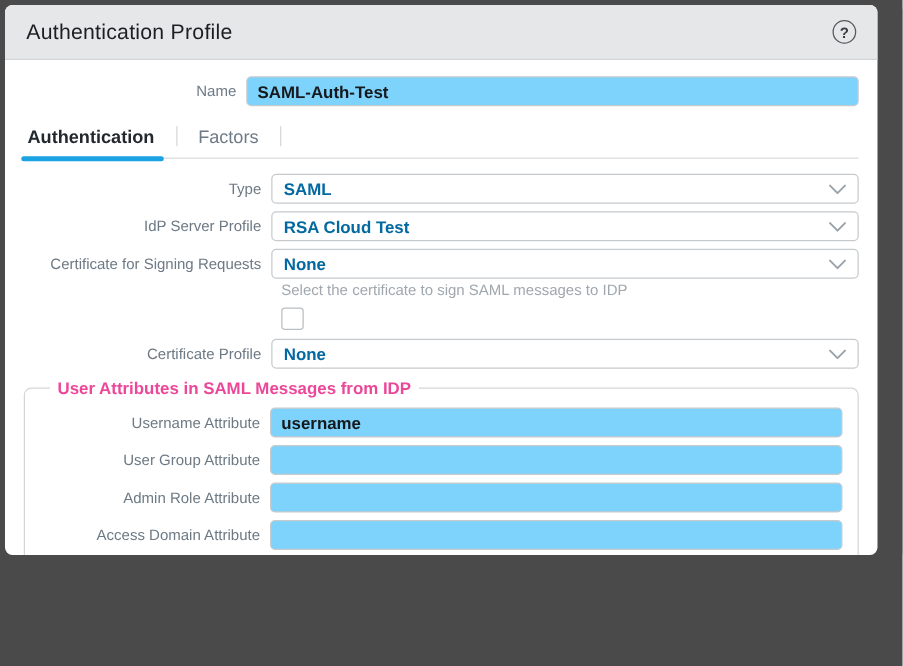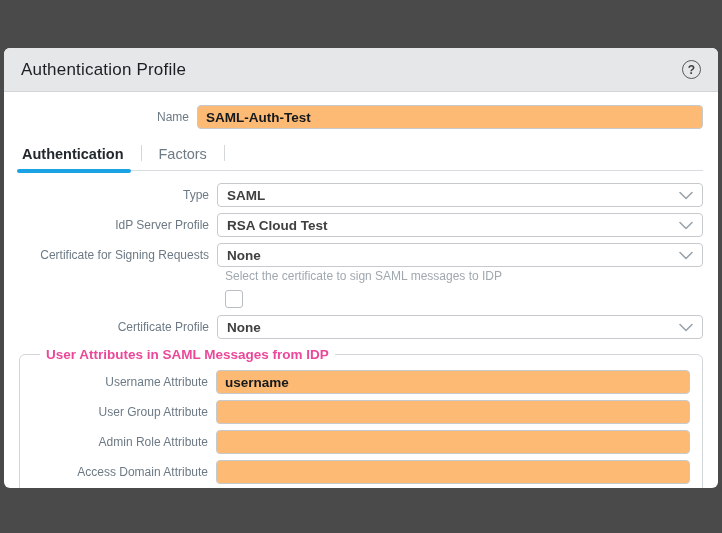--- a/index.html
+++ b/index.html
@@ -4,23 +4,22 @@
 <style>
   * { box-sizing: border-box; margin: 0; padding: 0; }
   html, body { width: 722px; height: 533px; }
   body {
     font-family: "Liberation Sans", sans-serif;
     background: #4a4a4a;
   }
   .frame {
     width: 722px; height: 450px;
     background: #4a4a4a;
-    padding: 4px 4px 6px 4px;
+    padding: 4px 20px 6px 4px;
     border-radius: 8px;
-    margin-top: 44px;
   }
   .window {
     width: 100%; height: 100%;
     background: #ffffff;
     border-radius: 6px;
     overflow: hidden;
     display: flex;
     flex-direction: column;
   }
   
@@ -76,21 +75,21 @@
     flex: 1 1 auto;
     height: 24px;
     border: 1px solid #c6cacd;
     border-radius: 4px;
     padding: 0 8px;
     font-family: "Liberation Sans", sans-serif;
     font-size: 13.5px;
     font-weight: bold;
     color: #15191d;
     outline: none;
-    background: #fdba74;
+    background: #7dd3fc;
   }
   
   .tabs {
     display: flex;
     align-items: flex-end;
     margin-top: 10px;
     height: 27px;
     border-bottom: 1px solid #d9dcde;
     position: relative;
   }
@@ -133,21 +132,21 @@
     background: #fff;
     display: flex;
     align-items: center;
     justify-content: space-between;
     padding: 0 9px;
     cursor: pointer;
   }
   .select-value {
     font-size: 13.5px;
     font-weight: bold;
-    color: #404040;
+    color: #0369a1;
   }
   .chevron { display: flex; align-items: center; color: #9aa3ab; }
   
   .help-text {
     margin: 1px 0 7px 206px;
     font-size: 12px;
     color: #a0a8af;
   }
   .check-row {
     display: flex;

